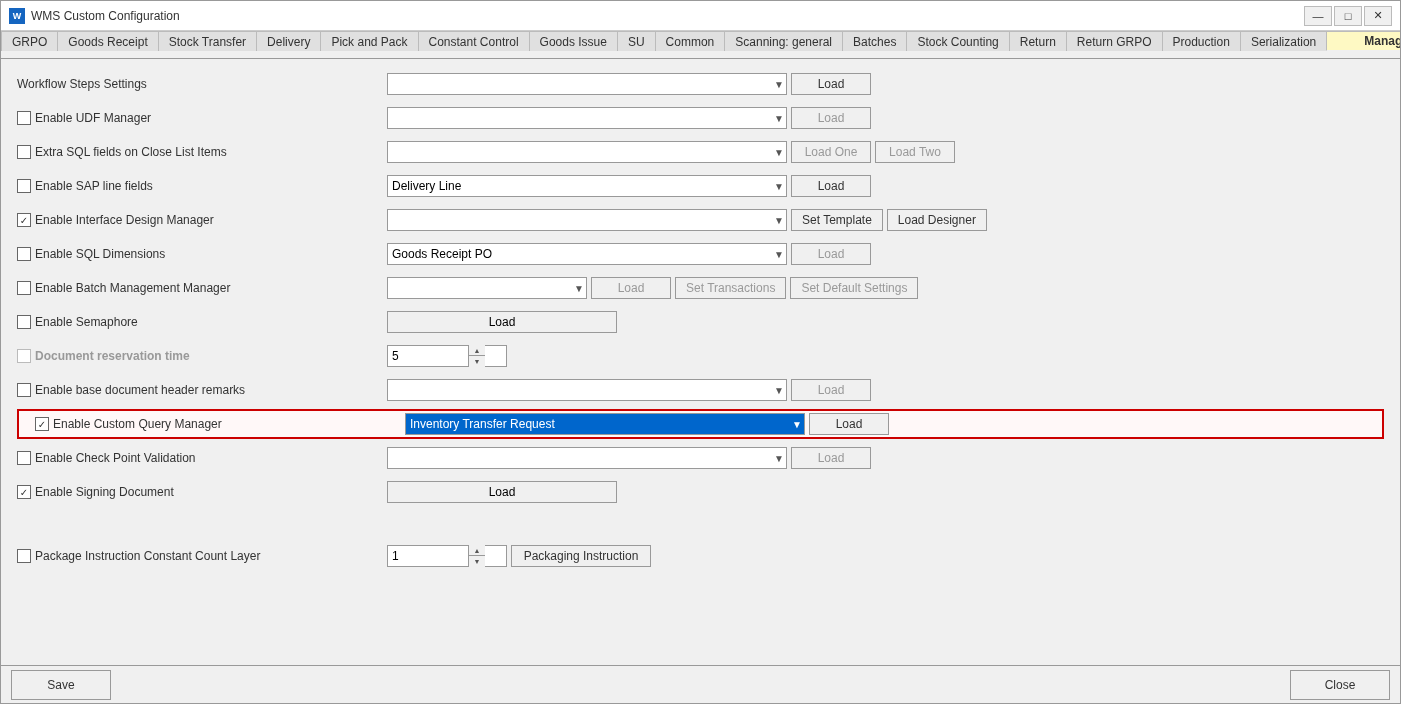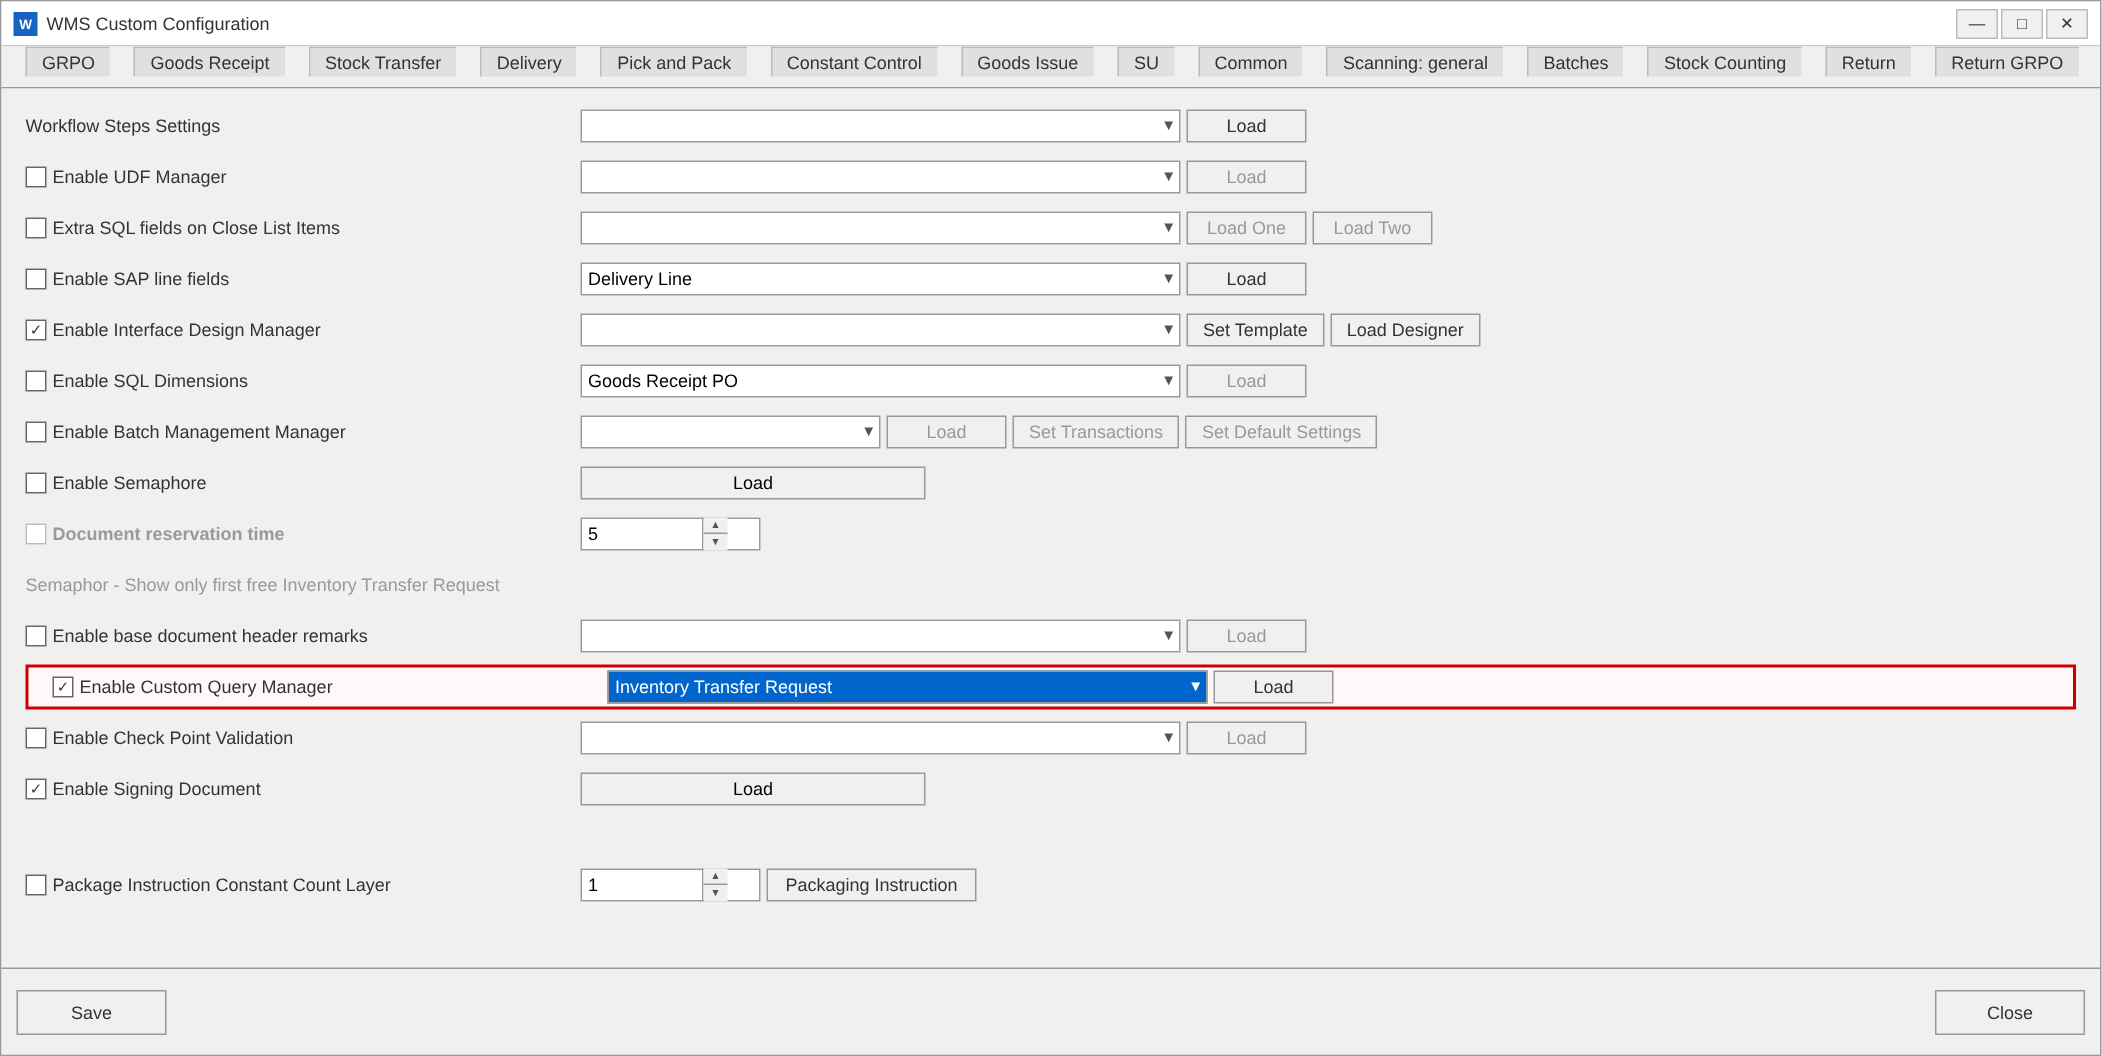--- a/index.html
+++ b/index.html
@@ -76,21 +76,20 @@
       border-bottom: none;
       background: #e0e0e0;
       cursor: pointer;
       white-space: nowrap;
       font-size: 12px;
       height: 20px;
       display: flex;
       align-items: center;
       color: #333;
       border-right: none;
-      margin-left: 16px;
     }
     .tab:first-child { border-left: 1px solid #bbb; }
     .tab:last-child { border-right: 1px solid #bbb; }
     .tab.active {
       background: #fef9c3;
       border-bottom: 1px solid #f0f0f0;
       z-index: 1;
       font-weight: bold;
       padding-left: 37px;
     }
@@ -223,21 +222,21 @@
     .highlighted-row {
       border: 2px solid #cc0000;
       padding: 2px 16px;
       margin: 2px 0;
       background: #fff8f8;
     }
     .separator {
       height: 10px;
     }
     .footer {
-      height: 58px;
+      height: 38px;
       border-top: 1px solid #999;
       background: #f0f0f0;
       display: flex;
       align-items: center;
       padding: 0 10px;
     }
     .footer-btn {
       height: 30px;
       min-width: 100px;
       border: 1px solid #999;
@@ -421,25 +420,20 @@
         <div class="spinbox">
           <input type="text" value="5" style="">
           <div class="spinbox-arrows">
             <button class="spinbox-up">▲</button>
             <button class="spinbox-down">▼</button>
           </div>
         </div>
       </div>
     </div>
 
-    <div class="settings-row">
-      <div class="row-label disabled">
-        <span style="color:#999;">Semaphor - Show only first free Inventory Transfer Request</span>
-      </div>
-    </div>
 
     <div class="settings-row">
       <div class="row-label">
         <div class="checkbox"></div>
         <span>Enable base document header remarks</span>
       </div>
       <div class="row-controls">
         <div class="dropdown w400">
           <span></span>
           <span class="dropdown-arrow">▼</span>

